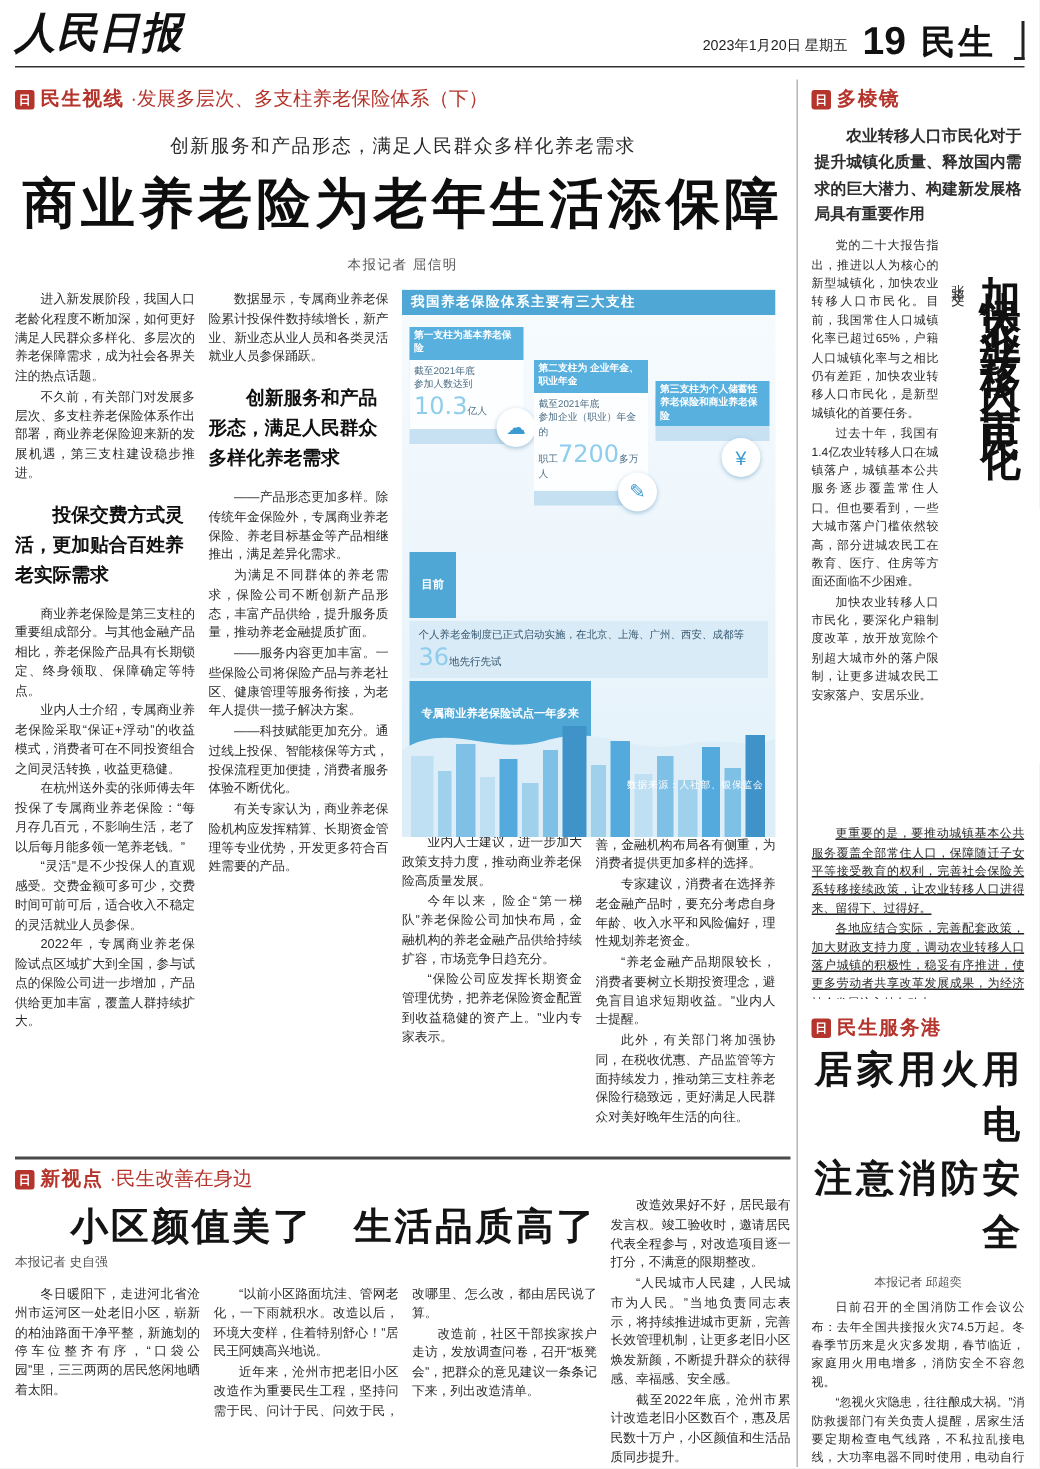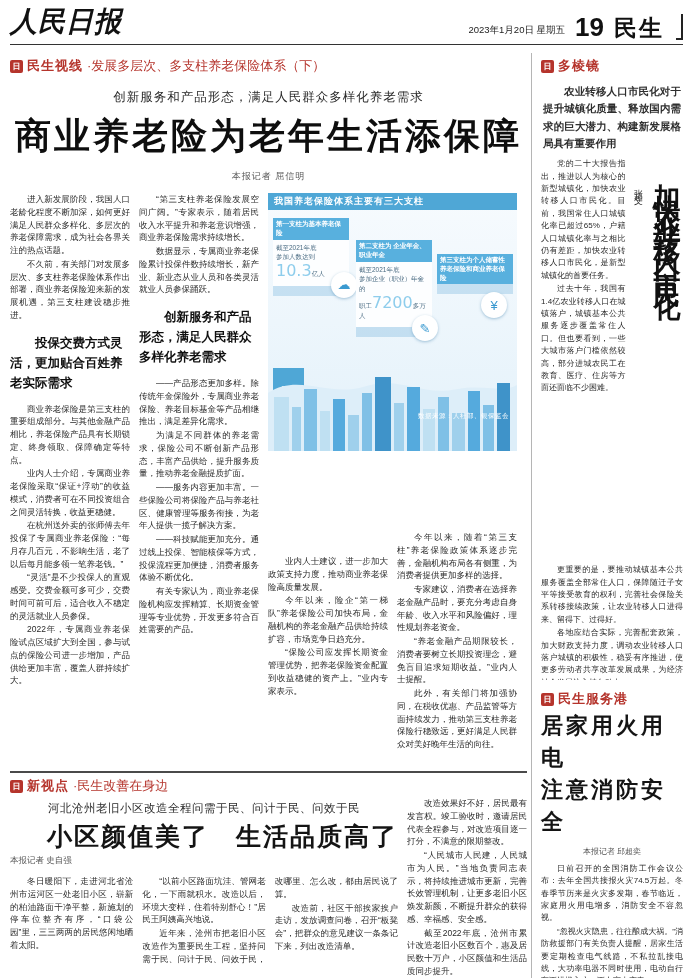--- a/index.html
+++ b/index.html
@@ -36,21 +36,21 @@
   .byline { text-align:center; font-size:9px; color:#555; margin-top:9px; letter-spacing:1px; }
 
   
   .cols { position:relative; display:flex; gap:9px; margin-top:10px; height:570px; overflow:hidden; }
   .col { width:120px; flex:0 0 auto; overflow:hidden; }
   .para { font-size:8.5px; line-height:1.5; text-align:justify; text-indent:2em; color:#2a2a2a; margin-bottom:1px; }
   .subhead { font-weight:800; font-size:12.5px; line-height:1.6; color:#101010; text-indent:2em; margin:11px 0 10px; }
   .sp-c3 { height:362px; } .sp-c4 { height:338px; }
 
   
-  .info { position:absolute; left:258px; top:0; width:249px; height:258px;
+  .info { position:absolute; left:258px; top:0; width:249px; height:365px;
           background:linear-gradient(#f7fbfe,#e3f1fa); overflow:hidden; }
   .info-title { background:#4fa7d6; color:#fff; font-size:9px; font-weight:700; padding:2px 6px; letter-spacing:1px; }
   .pillars { position:relative; height:156px; }
   .pcard { position:absolute; box-shadow:0 10px 0 rgba(120,180,220,.35); }
   .pcard1 { left:5px; top:8px; width:76px; }
   .pcard2 { left:88px; top:30px; width:76px; }
   .pcard3 { left:169px; top:44px; width:76px; }
   .p-label { background:#58b0de; color:#fff; font-size:6.5px; line-height:1.35; padding:2px 3px; font-weight:700; }
   .p-body { background:#fdfeff; padding:3px 3px 6px; font-size:6.5px; color:#4a6b82; line-height:1.5; }
   .bignum { font-family:"DejaVu Sans",sans-serif; font-size:16px; color:#8ecdec; font-weight:400; line-height:1.1; }
@@ -80,24 +80,24 @@
   .bz-right { width:120px; overflow:hidden; }
 
   
   .lead-bold { font-size:10.5px; font-weight:700; color:#2e2e2e; line-height:1.65; text-align:justify; text-indent:2em; margin:8px 2px 6px; }
   .prism-body { display:flex; height:392px; overflow:hidden; margin-top:4px; }
   .prism-text { width:88px; overflow:hidden; }
   .prism-text .para { font-size:8px; line-height:1.55; }
   .prism-author { writing-mode:vertical-rl; font-size:9px; color:#333; margin:24px 2px 0 6px; letter-spacing:3px; }
   .prism-title { writing-mode:vertical-rl; font-family:"Liberation Serif","DejaVu Serif",serif; font-weight:700;
                  font-size:27px; color:#101010; letter-spacing:11px; margin:4px 0 0 4px; line-height:1.2; }
-  .prism-full { height:116px; overflow:hidden; margin-top:14px; }
+  .prism-full { height:116px; overflow:hidden; margin-top:0;text-decoration:underline; }
   .prism-full .para { font-size:8px; line-height:1.55; }
-  .svc-title { text-align:left; font-family:"Liberation Serif","DejaVu Serif",serif; font-weight:700;
-               font-size:22px; color:#141414; letter-spacing:3px; line-height:1.45; }
+  .svc-title { text-align:right; font-family:"Liberation Serif","DejaVu Serif",serif; font-weight:700;
+               font-size:25px; color:#141414; letter-spacing:3px; line-height:1.45; }
   .svc-byline { text-align:center; font-size:8px; color:#555; margin:8px 0 6px; }
   .svc-paras { overflow:hidden; }
   .svc-paras .para { font-size:8px; line-height:1.55; }
 </style>
 </head>
 <body>
 
 <div class="page">
 
   <div class="head-row">
@@ -135,21 +135,20 @@
           <div>
               <p class="para">商业养老保险是第三支柱的重要组成部分。与其他金融产品相比，养老保险产品具有长期锁定、终身领取、保障确定等特点。</p>
               <p class="para">业内人士介绍，专属商业养老保险采取“保证+浮动”的收益模式，消费者可在不同投资组合之间灵活转换，收益更稳健。</p>
               <p class="para">在杭州送外卖的张师傅去年投保了专属商业养老保险：“每月存几百元，不影响生活，老了以后每月能多领一笔养老钱。”</p>
               <p class="para">“灵活”是不少投保人的直观感受。交费金额可多可少，交费时间可前可后，适合收入不稳定的灵活就业人员参保。</p>
               <p class="para">2022年，专属商业养老保险试点区域扩大到全国，参与试点的保险公司进一步增加，产品供给更加丰富，覆盖人群持续扩大。</p>
             </div>
         </div>
         <div class="col">
           <div>
-              <p class="para">“第三支柱养老保险发展空间广阔。”专家表示，随着居民收入水平提升和养老意识增强，商业养老保险需求持续增长。</p>
               <p class="para">数据显示，专属商业养老保险累计投保件数持续增长，新产业、新业态从业人员和各类灵活就业人员参保踊跃。</p>
             </div>
           <div class="subhead">创新服务和产品形态，满足人民群众多样化养老需求</div>
           <div>
               <p class="para">——产品形态更加多样。除传统年金保险外，专属商业养老保险、养老目标基金等产品相继推出，满足差异化需求。</p>
               <p class="para">为满足不同群体的养老需求，保险公司不断创新产品形态，丰富产品供给，提升服务质量，推动养老金融提质扩面。</p>
               <p class="para">——服务内容更加丰富。一些保险公司将保险产品与养老社区、健康管理等服务衔接，为老年人提供一揽子解决方案。</p>
               <p class="para">——科技赋能更加充分。通过线上投保、智能核保等方式，投保流程更加便捷，消费者服务体验不断优化。</p>
               <p class="para">有关专家认为，商业养老保险机构应发挥精算、长期资金管理等专业优势，开发更多符合百姓需要的产品。</p>
             </div>
@@ -242,21 +241,20 @@
 
       <div class="bottom-rule"></div>
       <div class="sec-head">
         <span class="logo-box">日</span>
         <b>新视点</b>
         <span>·民生改善在身边</span>
       </div>
 
       <div class="bottom-zone">
         <div class="bz-left">
-          <div class="bz-kicker">河北沧州老旧小区改造全程问需于民、问计于民、问效于民</div>
           <div class="bz-headline">小区颜值美了　生活品质高了</div>
           <div class="bz-byline">本报记者 史自强</div>
           <div class="bz-cols">
               <p class="para">冬日暖阳下，走进河北省沧州市运河区一处老旧小区，崭新的柏油路面干净平整，新施划的停车位整齐有序，“口袋公园”里，三三两两的居民悠闲地晒着太阳。</p>
               <p class="para">“以前小区路面坑洼、管网老化，一下雨就积水。改造以后，环境大变样，住着特别舒心！”居民王阿姨高兴地说。</p>
               <p class="para">近年来，沧州市把老旧小区改造作为重要民生工程，坚持问需于民、问计于民、问效于民，改哪里、怎么改，都由居民说了算。</p>
               <p class="para">改造前，社区干部挨家挨户走访，发放调查问卷，召开“板凳会”，把群众的意见建议一条条记下来，列出改造清单。</p>
             </div>
         </div>
         <div class="bz-right">
@@ -273,20 +271,21 @@
         <span class="logo-box">日</span>
         <b>多棱镜</b>
       </div>
 
       <div class="lead-bold">农业转移人口市民化对于提升城镇化质量、释放国内需求的巨大潜力、构建新发展格局具有重要作用</div>
 
       <div class="prism-body">
         <div class="prism-text">
             <p class="para">党的二十大报告指出，推进以人为核心的新型城镇化，加快农业转移人口市民化。目前，我国常住人口城镇化率已超过65%，户籍人口城镇化率与之相比仍有差距，加快农业转移人口市民化，是新型城镇化的首要任务。</p>
             <p class="para">过去十年，我国有1.4亿农业转移人口在城镇落户，城镇基本公共服务逐步覆盖常住人口。但也要看到，一些大城市落户门槛依然较高，部分进城农民工在教育、医疗、住房等方面还面临不少困难。</p>
+            <p class="para">加快农业转移人口市民化，要深化户籍制度改革，放开放宽除个别超大城市外的落户限制，让更多进城农民工安家落户、安居乐业。</p>
           </div>
         <div class="prism-author">张超文</div>
         <div class="prism-title">加快农业转移人口市民化</div>
       </div>
       <div class="prism-full">
           <p class="para">更重要的是，要推动城镇基本公共服务覆盖全部常住人口，保障随迁子女平等接受教育的权利，完善社会保险关系转移接续政策，让农业转移人口进得来、留得下、过得好。</p>
           <p class="para">各地应结合实际，完善配套政策，加大财政支持力度，调动农业转移人口落户城镇的积极性，稳妥有序推进，使更多劳动者共享改革发展成果，为经济社会发展注入持久动力。</p>
         </div>
 
       <div class="sec-head" style="margin-top:10px">

